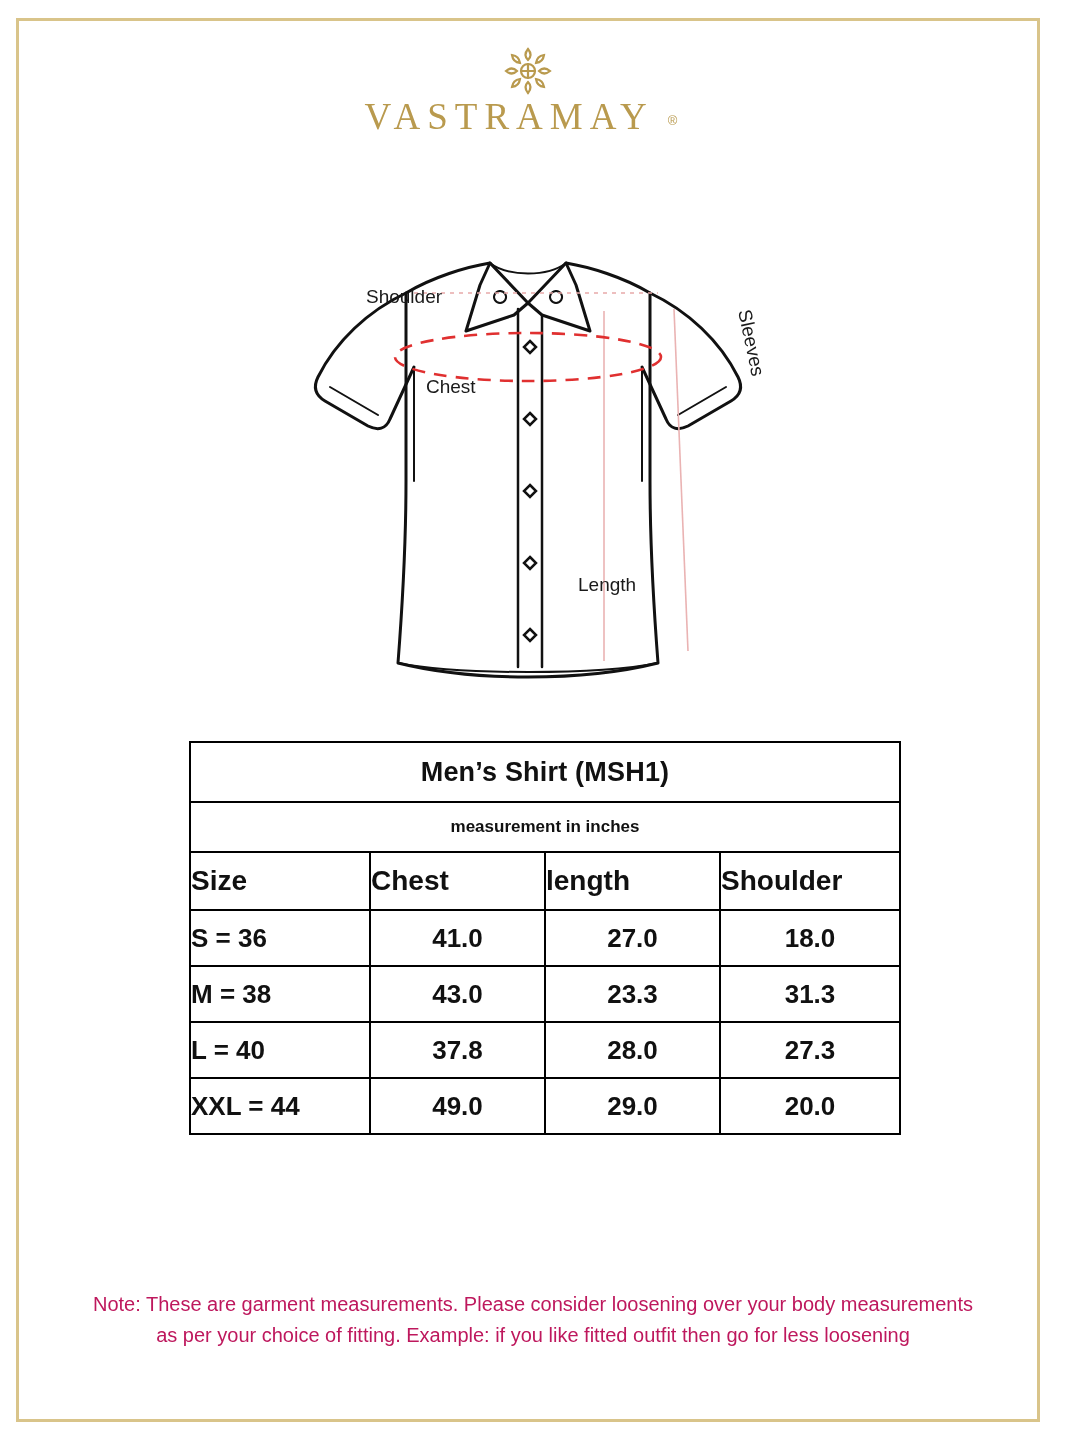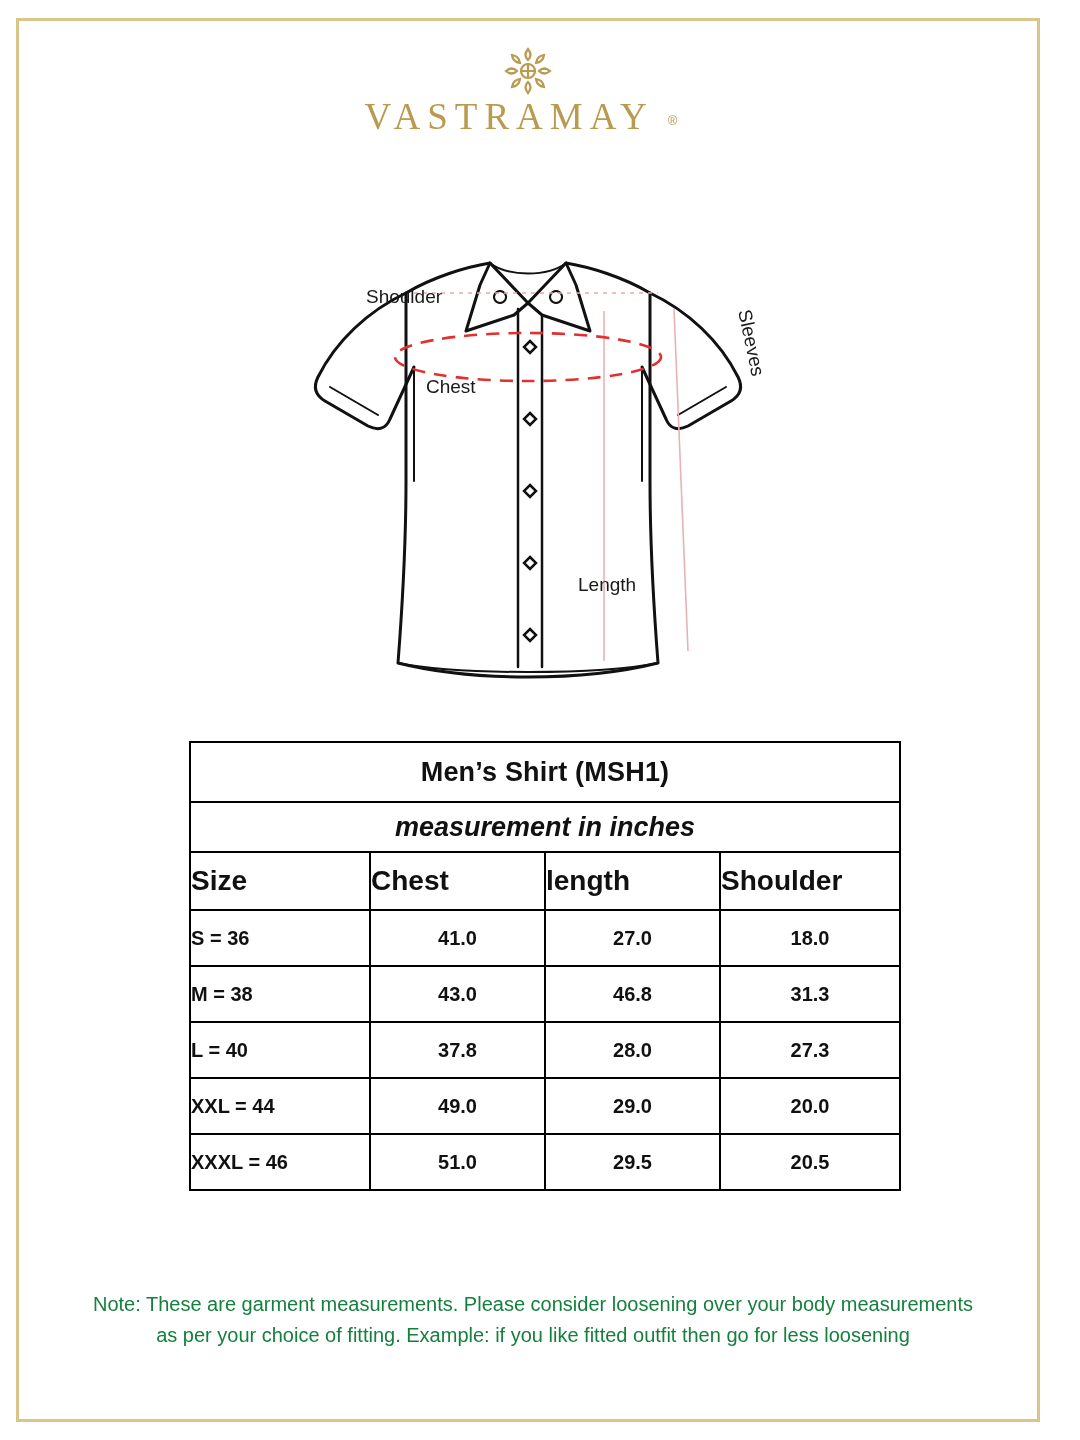--- a/index.html
+++ b/index.html
@@ -81,53 +81,52 @@
     text-align: center;
     font-family: "Liberation Sans", sans-serif;
   }
   .tbl-title {
     font-size: 27px;
     font-weight: bold;
     height: 58px;
     letter-spacing: 0.2px;
   }
   .tbl-sub {
-    font-size: 27px;
+    font-size: 17px;
     font-weight: bold;
     height: 48px;
-    font-style: italic;
   }
   .tbl-head td {
     font-size: 28px;
     font-weight: bold;
     height: 56px;
   }
   .tbl-head td.left-cell,
   .data-row td.left-cell {
     text-align: left;
     padding-left: 0;
   }
   .data-row td {
-    font-size: 20px;
+    font-size: 26px;
     font-weight: bold;
     height: 54px;
   }
   .col-size  { width: 180px; }
   .col-chest { width: 175px; }
   .col-len   { width: 175px; }
   .col-sh    { width: 180px; }
   
   .note {
     position: absolute;
     left: 50px;
     right: 40px;
     top: 1268px;
     font-size: 20px;
     line-height: 31px;
-    color: #15803d;
+    color: #be185d;
     text-align: center;
   }
   .note .l2 { display: block; }
   
   .lbl {
     font-family: "Liberation Sans", sans-serif;
     font-size: 19px;
     fill: #1a1a1a;
   }
 </style>
@@ -232,41 +231,35 @@
       </tr>
       <tr class="data-row">
         <td class="left-cell">S = 36</td>
         <td>41.0</td>
         <td>27.0</td>
         <td>18.0</td>
       </tr>
       <tr class="data-row">
         <td class="left-cell">M = 38</td>
         <td>43.0</td>
-        <td>46.8</td>
+        <td>23.3</td>
         <td>31.3</td>
       </tr>
       <tr class="data-row">
         <td class="left-cell">L = 40</td>
         <td>37.8</td>
         <td>28.0</td>
         <td>27.3</td>
       </tr>
       <tr class="data-row">
         <td class="left-cell">XXL = 44</td>
         <td>49.0</td>
         <td>29.0</td>
         <td>20.0</td>
       </tr>
-      <tr class="data-row">
-        <td class="left-cell">XXXL = 46</td>
-        <td>51.0</td>
-        <td>29.5</td>
-        <td>20.5</td>
-      </tr>
     </tbody>
   </table>
 
   <div class="note">
     <span>Note: These are garment measurements. Please consider loosening over your body measurements</span>
     <span class="l2">as per your choice of fitting. Example: if you like fitted outfit then go for less loosening</span>
   </div>
 
 </div>
 

